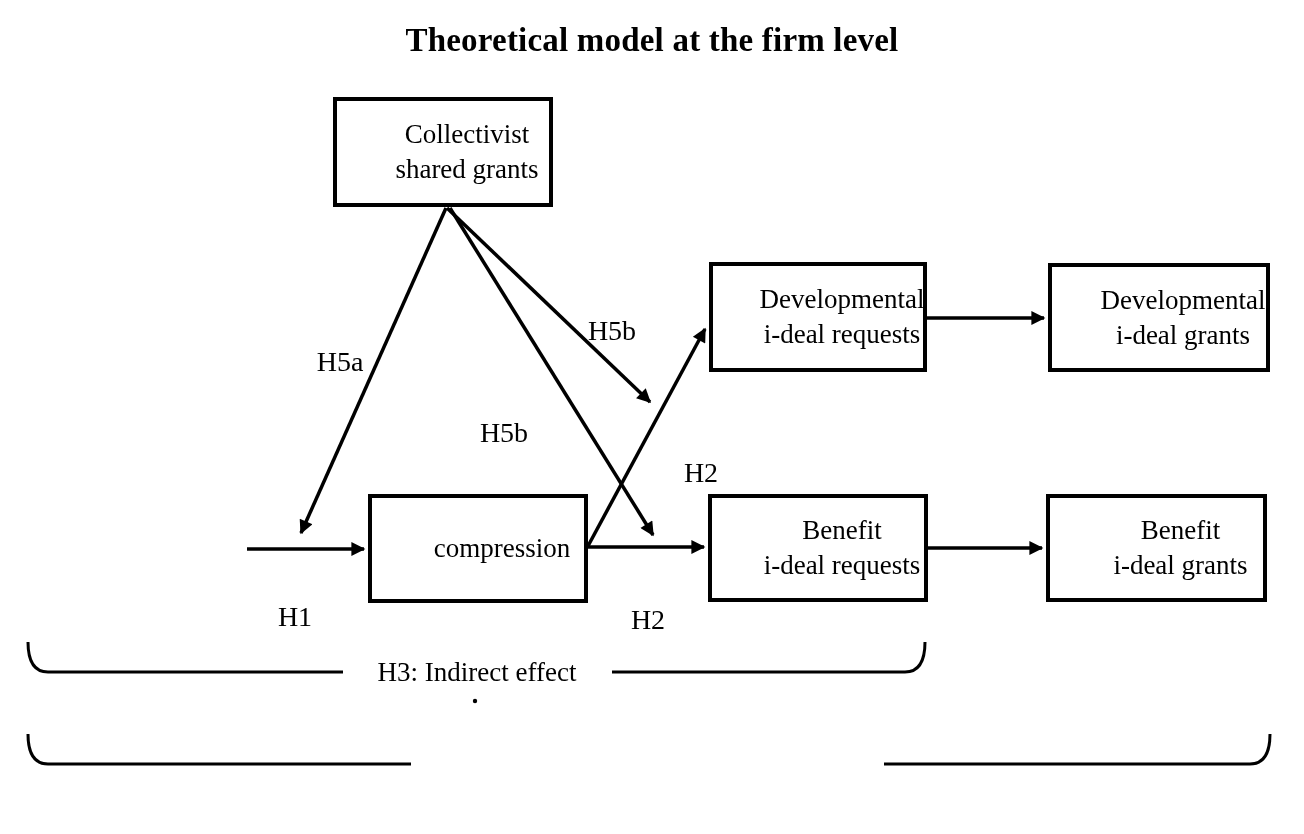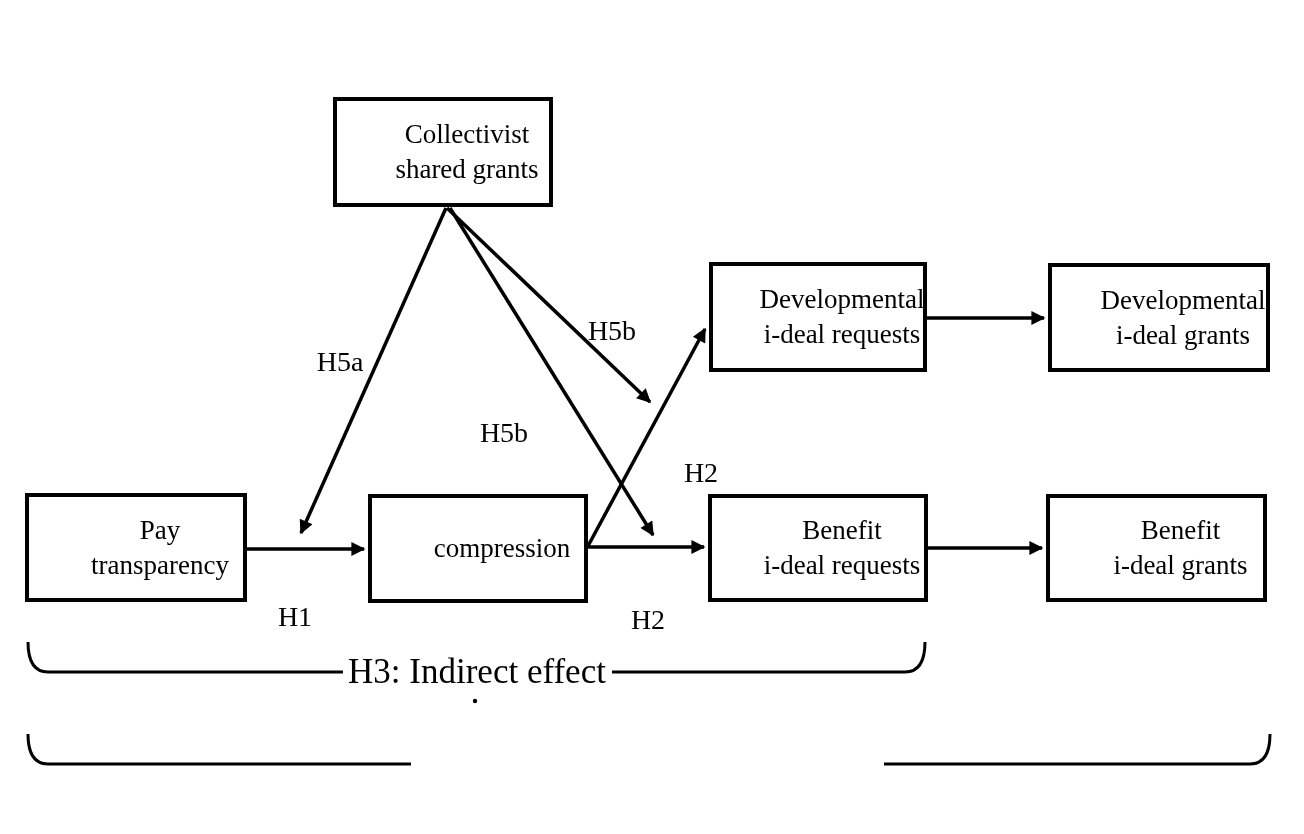--- a/index.html
+++ b/index.html
@@ -39,34 +39,35 @@
   .lbl {
     position: absolute;
     transform: translate(-50%, -50%);
     font-size: 28px;
     white-space: nowrap;
     margin-top: 35px;
   }
   .note {
     position: absolute;
     transform: translate(-50%, -50%);
-    font-size: 35px;
+    font-size: 27px;
     white-space: nowrap;
   }
   svg.wires { position: absolute; left: 0; top: 0; }
   .ink-stroke { stroke: var(--ink); fill: none; }
   .ink-fill { fill: var(--ink); }
   .arrow { stroke-width: 3.5px; }
   .bracket { stroke-width: 3px; }
 </style>
 </head>
 <body>
 
 <div class="stage">
 
+  <div class="title">Theoretical model at the firm level</div>
 
   <svg class="wires" width="1304" height="834" viewBox="0 0 1304 834">
     <defs>
       <marker id="ah" viewBox="0 0 10 10" refX="9" refY="5" markerWidth="18" markerHeight="14" orient="auto" markerUnits="userSpaceOnUse">
         <path d="M0,0 L10,5 L0,10 Z" class="ink-fill"></path>
       </marker>
     </defs>
 
     <line class="ink-stroke arrow" x1="247" y1="549" x2="364" y2="549" marker-end="url(#ah)"></line>
     <line class="ink-stroke arrow" x1="588" y1="547" x2="704" y2="547" marker-end="url(#ah)"></line>
@@ -82,24 +83,20 @@
     <path class="ink-stroke bracket" d="M28,734 Q28,764 48,764 L411,764"></path>
     <path class="ink-stroke bracket" d="M884,764 L1250,764 Q1270,764 1270,734"></path>
     <circle class="ink-fill" cx="475" cy="701" r="2.2"></circle>
   </svg>
 
   <div class="box" style="left:333px; top:97px; width:220px; height:110px;">
     <span>Collectivist</span>
     <span>shared grants</span>
   </div>
 
-  <div class="box" style="left:25px; top:493px; width:222px; height:109px;">
-    <span>Pay</span>
-    <span>transparency</span>
-  </div>
 
   <div class="box" style="left:368px; top:494px; width:220px; height:109px;">
     <span>compression</span>
   </div>
 
   <div class="box" style="left:709px; top:262px; width:218px; height:110px;">
     <span>Developmental</span>
     <span>i-deal requests</span>
   </div>
 

